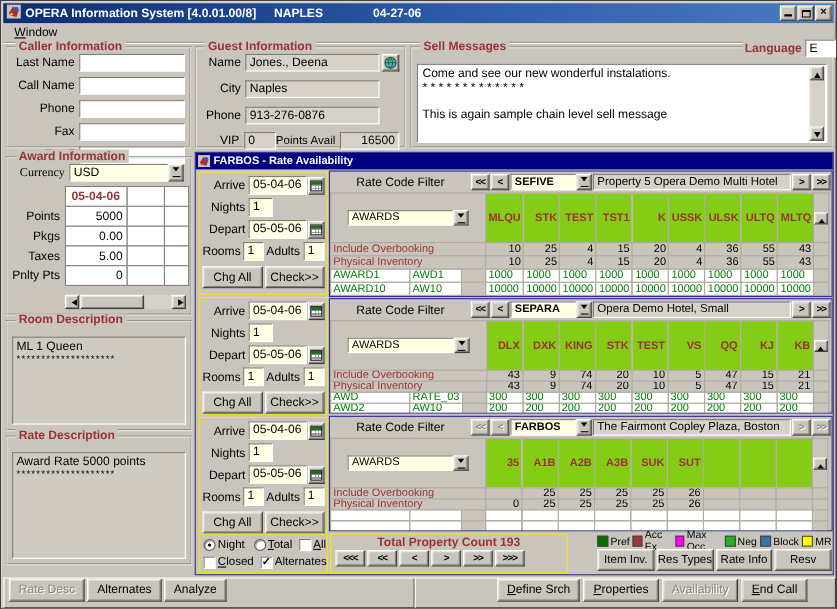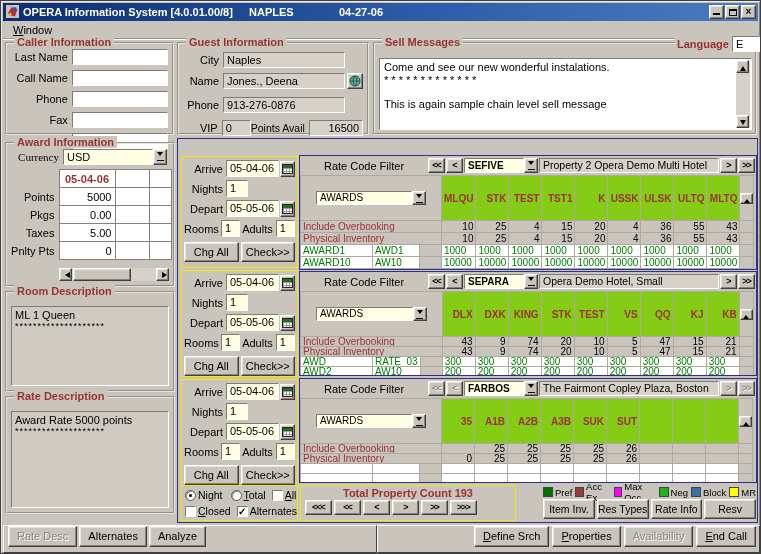--- a/index.html
+++ b/index.html
@@ -135,21 +135,21 @@
   .legendrow { position:absolute; left:365px; top:347px; width:213px; height:12px; display:flex; align-items:center; justify-content:flex-end; gap:3px; font-size:9.5px; }
   .leg { display:flex; align-items:center; gap:2px; }
   .chip { width:10px; height:10px; border:1px solid #444; }
   .leg:nth-child(2) .chip, .leg:nth-child(5) .chip { background-image:repeating-linear-gradient(45deg,rgba(255,255,255,.4) 0 1px,transparent 1px 2px); }
   .actions { position:absolute; left:365px; top:360px; width:213px; height:22px; display:flex; gap:2px; }
   .abtn { flex:1; height:20px; line-height:18px; font-size:10.5px; }
 
   
   .bbar { position:absolute; top:524px; height:28px; border:1px solid; border-color:#fff #404040 #404040 #fff; background:#c9c5bd; display:flex; }
   #bbarL { left:2px; width:374px; padding-left:4px; gap:2px; }
-  #bbarR { left:376px; width:383px; justify-content:flex-end; padding-right:3px; gap:3px; }
+  #bbarR { left:376px; width:383px; justify-content:flex-end; padding-right:25px; gap:3px; }
   .bbtn { height:21px; line-height:19px; font-size:11px; padding:0 8px; }
 </style>
 </head>
 <body>
 
 <div id="root">
 
   <div class="titlebar">
     <span class="appico">
       <svg width="13" height="13" viewBox="0 0 13 13">
@@ -196,34 +196,34 @@
         <span class="tfield sunken"></span>
       </div>
     <div class="frm">
         <span class="lb">Email</span>
         <span class="tfield sunken"></span>
       </div>
   </div>
 
   <div class="gbox" id="guest" style="left:176px;top:41px;width:192px;height:93px">
     <span class="gtitle">Guest Information</span>
-    <div class="frm" style="margin-top:7px">
-        <span class="lb">City</span>
-        <span class="tfield sunken grayf">Naples</span>
-      </div>
     <div class="frm">
         <span class="lb">Name</span>
         <span class="tfield sunken grayf">Jones., Deena</span>
       <span class="globebtn raised btn">
           <svg width="12" height="12" viewBox="0 0 12 12">
             <circle cx="6" cy="6" r="5" fill="#5aa8d8" stroke="#1a5c1a"></circle>
             <path d="M1 6h10M6 1a7.5 7.5 0 0 1 0 10M6 1a7.5 7.5 0 0 0 0 10" stroke="#1a5c1a" fill="none" stroke-width="0.8"></path>
             <path d="M2.5 3.2c1.6 1 2.6-1 3.7 0 1 .9 2 .8 3.2 0" stroke="#2a8a2a" fill="none"></path>
           </svg>
         </span>
+      </div>
+    <div class="frm" style="margin-top:7px">
+        <span class="lb">City</span>
+        <span class="tfield sunken grayf">Naples</span>
       </div>
     <div class="frm" style="margin-top:7px">
         <span class="lb">Phone</span>
         <span class="tfield sunken grayf">913-276-0876</span>
       </div>
     <div class="frm" style="margin-top:6px">
       <span class="lb" style="width:36px">VIP</span>
       <span class="tfield sunken grayf" style="width:30px">0</span>
       <span class="lb" style="width:56px;font-size:10.5px">Points Avail</span>
       <span class="tfield sunken grayf ta-r" style="width:56px">16500</span>
@@ -327,20 +327,28 @@
 
   <div class="gbox" style="left:4px;top:395px;width:170px;height:118px">
     <span class="gtitle">Rate Description</span>
     <div class="descarea sunken">
       <div>Award Rate 5000 points</div>
       <div class="stars">********************</div>
     </div>
   </div>
 
   <div id="rawin">
+    <div class="ratitle">
+      <svg width="11" height="11" viewBox="0 0 13 13">
+          <rect width="13" height="13" fill="#c9c5bd"></rect>
+          <path d="M2 8 L6 1.5 L8 6 L11.5 4 L9 11.5 L3.5 10 Z" fill="#b03030"></path>
+          <circle cx="8.7" cy="4.2" r="2.1" fill="#3355bb"></circle>
+        </svg>
+      <span>FARBOS - Rate Availability</span>
+    </div>
 
     <div class="dpanel" style="top:17px;height:112px">
       <div class="prow">
           <span class="plbl">Arrive</span>
           <span class="pfield sunken cream pf-date">05-04-06</span>
           <span class="calbtn raised btn">
             <i class="calico"></i>
           </span>
         </div>
       <div class="prow">
@@ -431,21 +439,21 @@
         <span class="flabel">Rate Code Filter</span>
         <span class="fnav raised btn">&lt;&lt;</span>
         <span class="fnav raised btn">&lt;</span>
         <span class="combo pcombo">
             <span class="ctext">SEFIVE</span>
             <span class="ddbtn raised btn">
               <i class="tri"></i>
               <i class="tribar"></i>
             </span>
           </span>
-        <span class="pname">Property 2 Opera Demo Multi Hotel</span>
+        <span class="pname">Property 5 Opera Demo Multi Hotel</span>
         <span class="fnav raised btn">&gt;</span>
         <span class="fnav raised btn">&gt;&gt;</span>
       </div>
       <div class="gridbody">
           <table class="gt">
             <colgroup>
               <col style="width: 72px;">
               <col style="width: 47px;">
               <col style="width: 22px;">
               <col style="width: 33px;">

